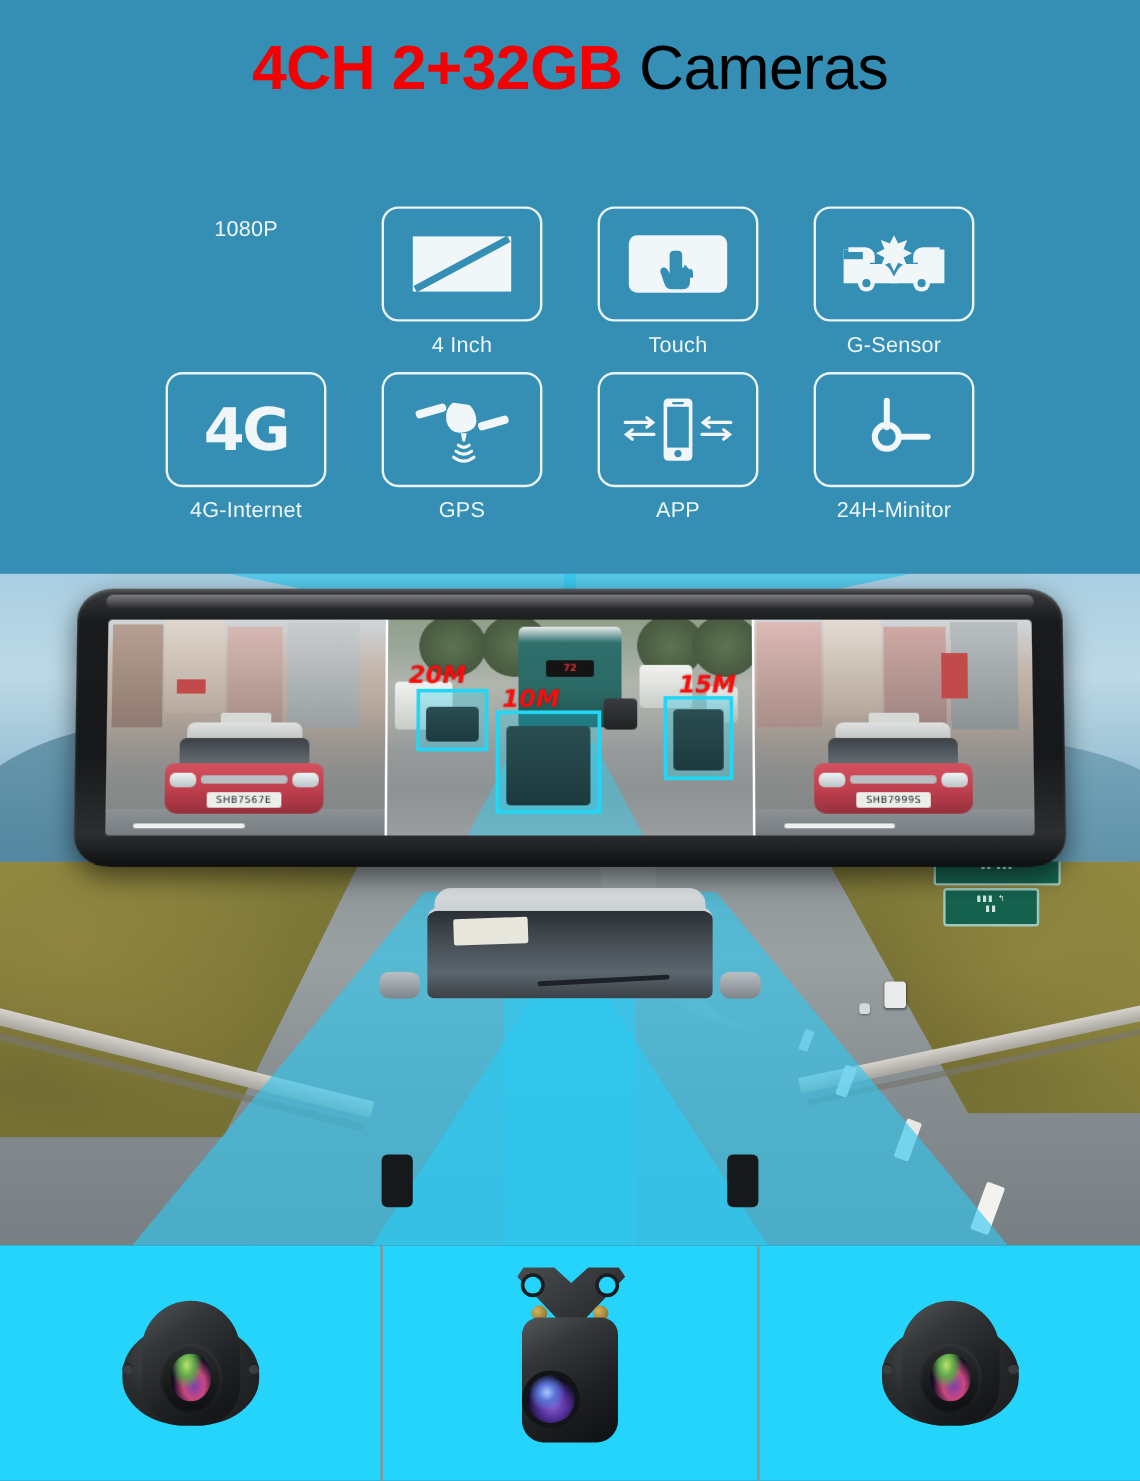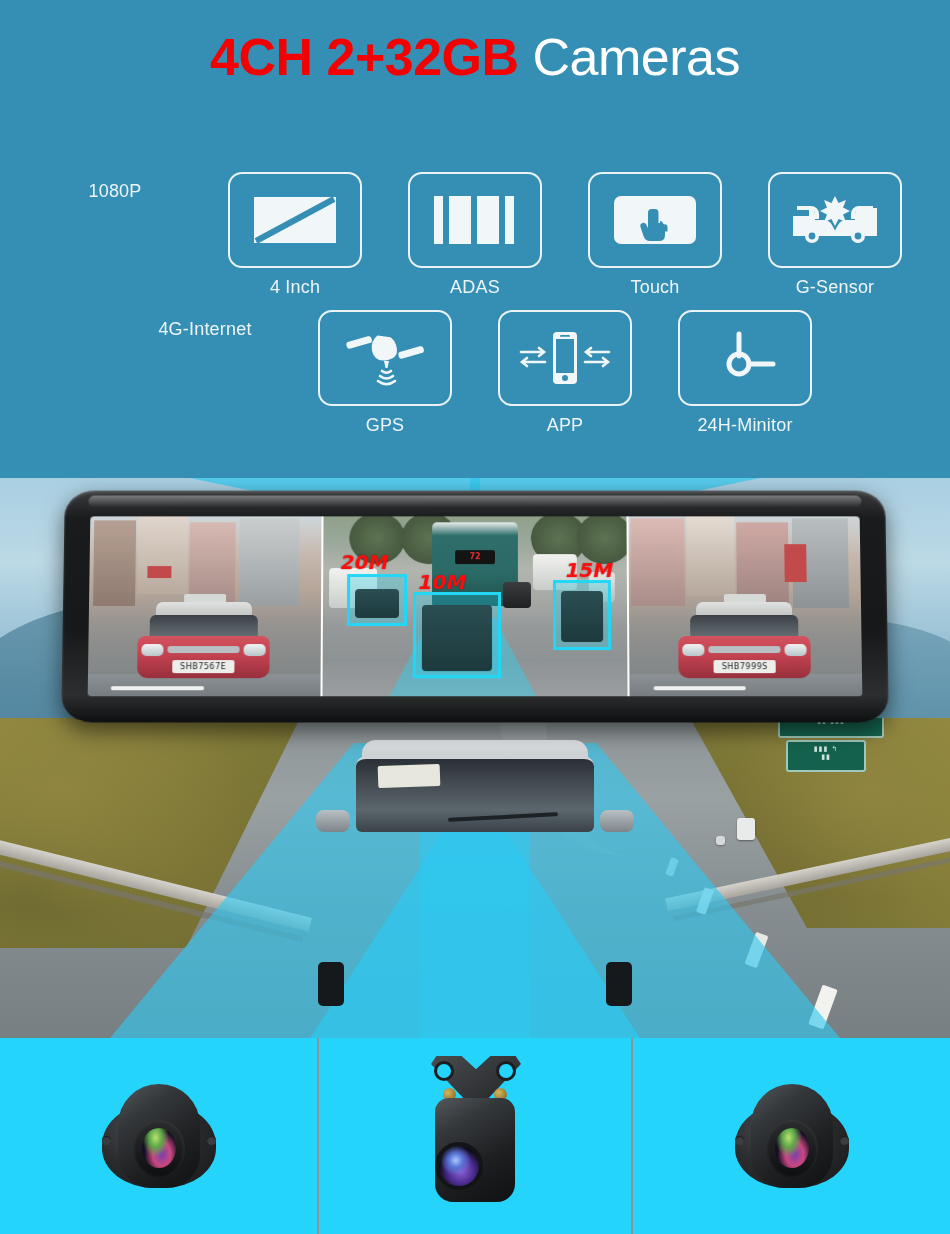--- a/index.html
+++ b/index.html
@@ -15,21 +15,21 @@
   .header {
     position:absolute; left:0; top:0; width:950px; height:478px;
     background:#358fb4;
   }
   .title-wrap { text-align:center; padding-top:30px; }
   .title-line1 {
     font-size:52px; font-weight:bold; line-height:1.05;
     letter-spacing:-0.5px; white-space:nowrap;
   }
   .t-red { color:#f40000; }
-  .t-white { color:#ffffff; font-weight:normal; }
+  .t-white { color:#000000; font-weight:normal; }
   .title-line2 {
     font-size:45px; color:#f2f6f7; font-weight:normal;
     line-height:1.25; letter-spacing:-0.3px; white-space:nowrap;
   }
 
   
   .features {
     position:absolute; left:0; top:172px; width:950px;
     display:flex; flex-direction:column; gap:12px;
   }
@@ -489,31 +489,20 @@
         <div class="feat-cell">
           <div class="feat-box">
             <svg width="86" height="58" viewBox="0 0 86 58">
               <rect x="2" y="6" width="82" height="46" fill="#f1f6f8"></rect>
               <path d="M4 50 L82 8" stroke="#358fb4" stroke-width="6" fill="none"></path>
             </svg>
           </div>
           <div class="feat-label">4 Inch</div>
         </div>
 
-        <div class="feat-cell">
-          <div class="feat-box">
-            <svg width="86" height="56" viewBox="0 0 86 56">
-              <rect x="2" y="4" width="9" height="48" fill="#f1f6f8"></rect>
-              <rect x="17" y="4" width="22" height="48" fill="#f1f6f8"></rect>
-              <rect x="45" y="4" width="22" height="48" fill="#f1f6f8"></rect>
-              <rect x="73" y="4" width="9" height="48" fill="#f1f6f8"></rect>
-            </svg>
-          </div>
-          <div class="feat-label">ADAS</div>
-        </div>
 
         <div class="feat-cell">
           <div class="feat-box">
             <svg width="88" height="58" viewBox="0 0 88 58">
               <rect x="3" y="5" width="82" height="48" rx="7" fill="#f1f6f8"></rect>
               <g fill="#358fb4">
                 <path d="M44 18 q3.5 0 3.5 4 v10 h2.5 q4 0 4 4 v8 q0 6 -6 6 h-9 q-5 0 -6.5 -5 l-3 -9 q-1 -3 2 -4 q2.5 -.8 4 2 l1.5 3 v-15 q0 -4 3.5 -4 z"></path>
                 <path d="M49 30 q3 0 3 3.5 v5 h-3 z"></path>
                 <path d="M53.5 33 q3 0 3 3.5 v4 h-3 z"></path>
               </g>
@@ -540,20 +529,23 @@
             </svg>
           </div>
           <div class="feat-label">G-Sensor</div>
         </div>
 
       </div>
 
       <div class="feat-row">
 
         <div class="feat-cell">
+          <div class="feat-box">
+            <span class="glyph-4g">4G</span>
+          </div>
           <div class="feat-label">4G-Internet</div>
         </div>
 
         <div class="feat-cell">
           <div class="feat-box">
             <svg width="90" height="62" viewBox="0 0 90 62">
               <g fill="#f1f6f8">
                 <rect x="6" y="12" width="26" height="7" rx="3" transform="rotate(-16 19 15)"></rect>
                 <rect x="58" y="22" width="26" height="7" rx="3" transform="rotate(-16 71 25)"></rect>
                 <path d="M38 8 q14 -2 18 10 q4 12 -8 15 q-13 3 -16 -9 q-2 -10 6 -16 z"></path>

